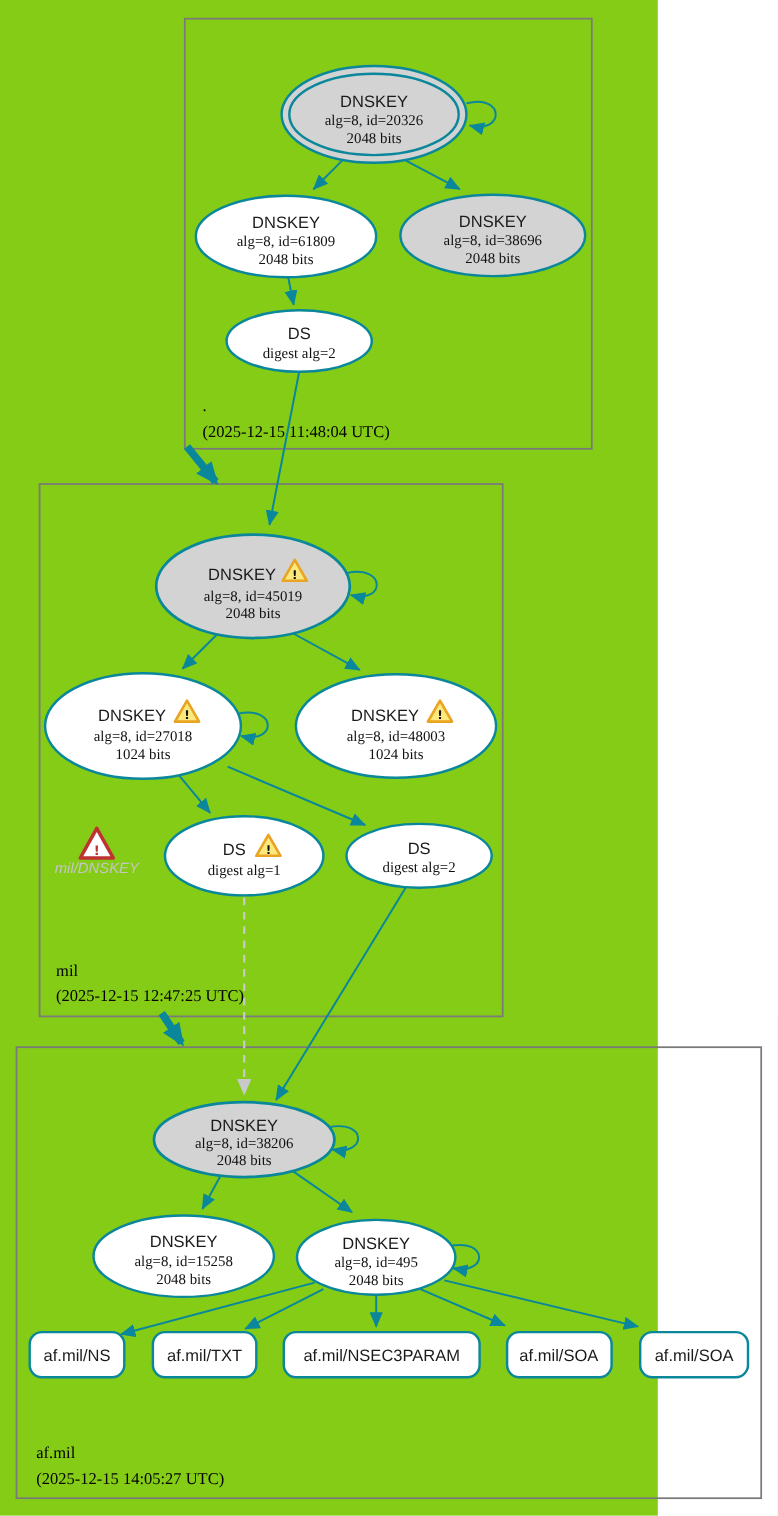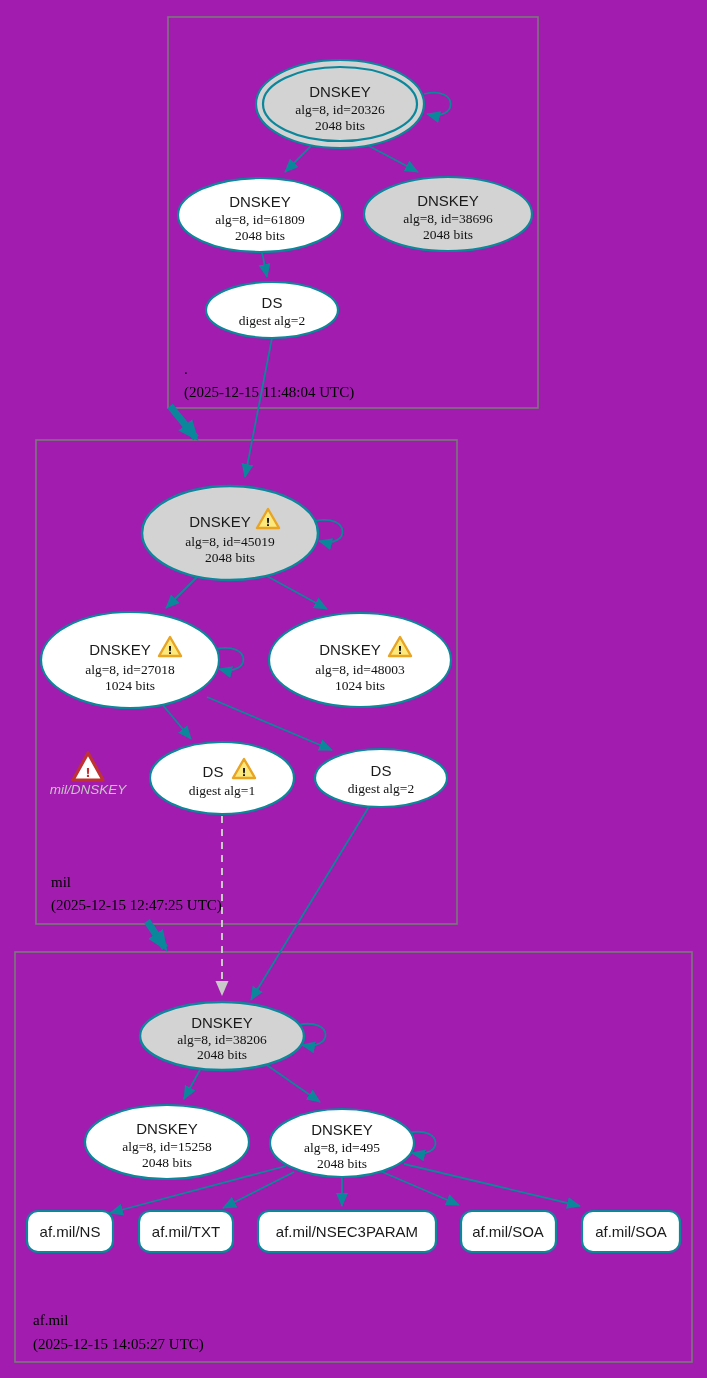--- a/index.html
+++ b/index.html
@@ -1,16 +1,16 @@
 <!DOCTYPE html>
 <html><head>
 <meta charset="utf-8">
 <style>
   html,body { margin:0; padding:0; background:#ffffff; }
-  .canvas { position:relative; width:707px; height:1378px; background:#a21caf;
+  .canvas { position:relative; width:598px; height:1378px; background:#84cc16;
             font-family:"Liberation Sans", sans-serif; }
   svg text { user-select:none; }
   .node-title   { font-family:"Liberation Sans", sans-serif; font-size:15px; fill:#1a1a1a; }
   .node-sub     { font-family:"Liberation Serif", serif;     font-size:13.5px; fill:#111; }
   .zone-name    { font-family:"Liberation Serif", serif;     font-size:15px; fill:#000; }
   .zone-ts      { font-family:"Liberation Serif", serif;     font-size:15px; fill:#000; }
   .rrset-label  { font-family:"Liberation Sans", sans-serif; font-size:15px; fill:#1a1a1a; }
   .error-label  { font-family:"Liberation Sans", sans-serif; font-size:13.5px; font-style:italic; fill:#c5c5c5; }
   .warn-glyph   { font-family:"DejaVu Sans", sans-serif; font-size:11px; font-weight:bold; fill:#111; }
   .err-glyph    { font-family:"DejaVu Sans", sans-serif; font-size:12px; font-weight:bold; fill:#c03232; }

